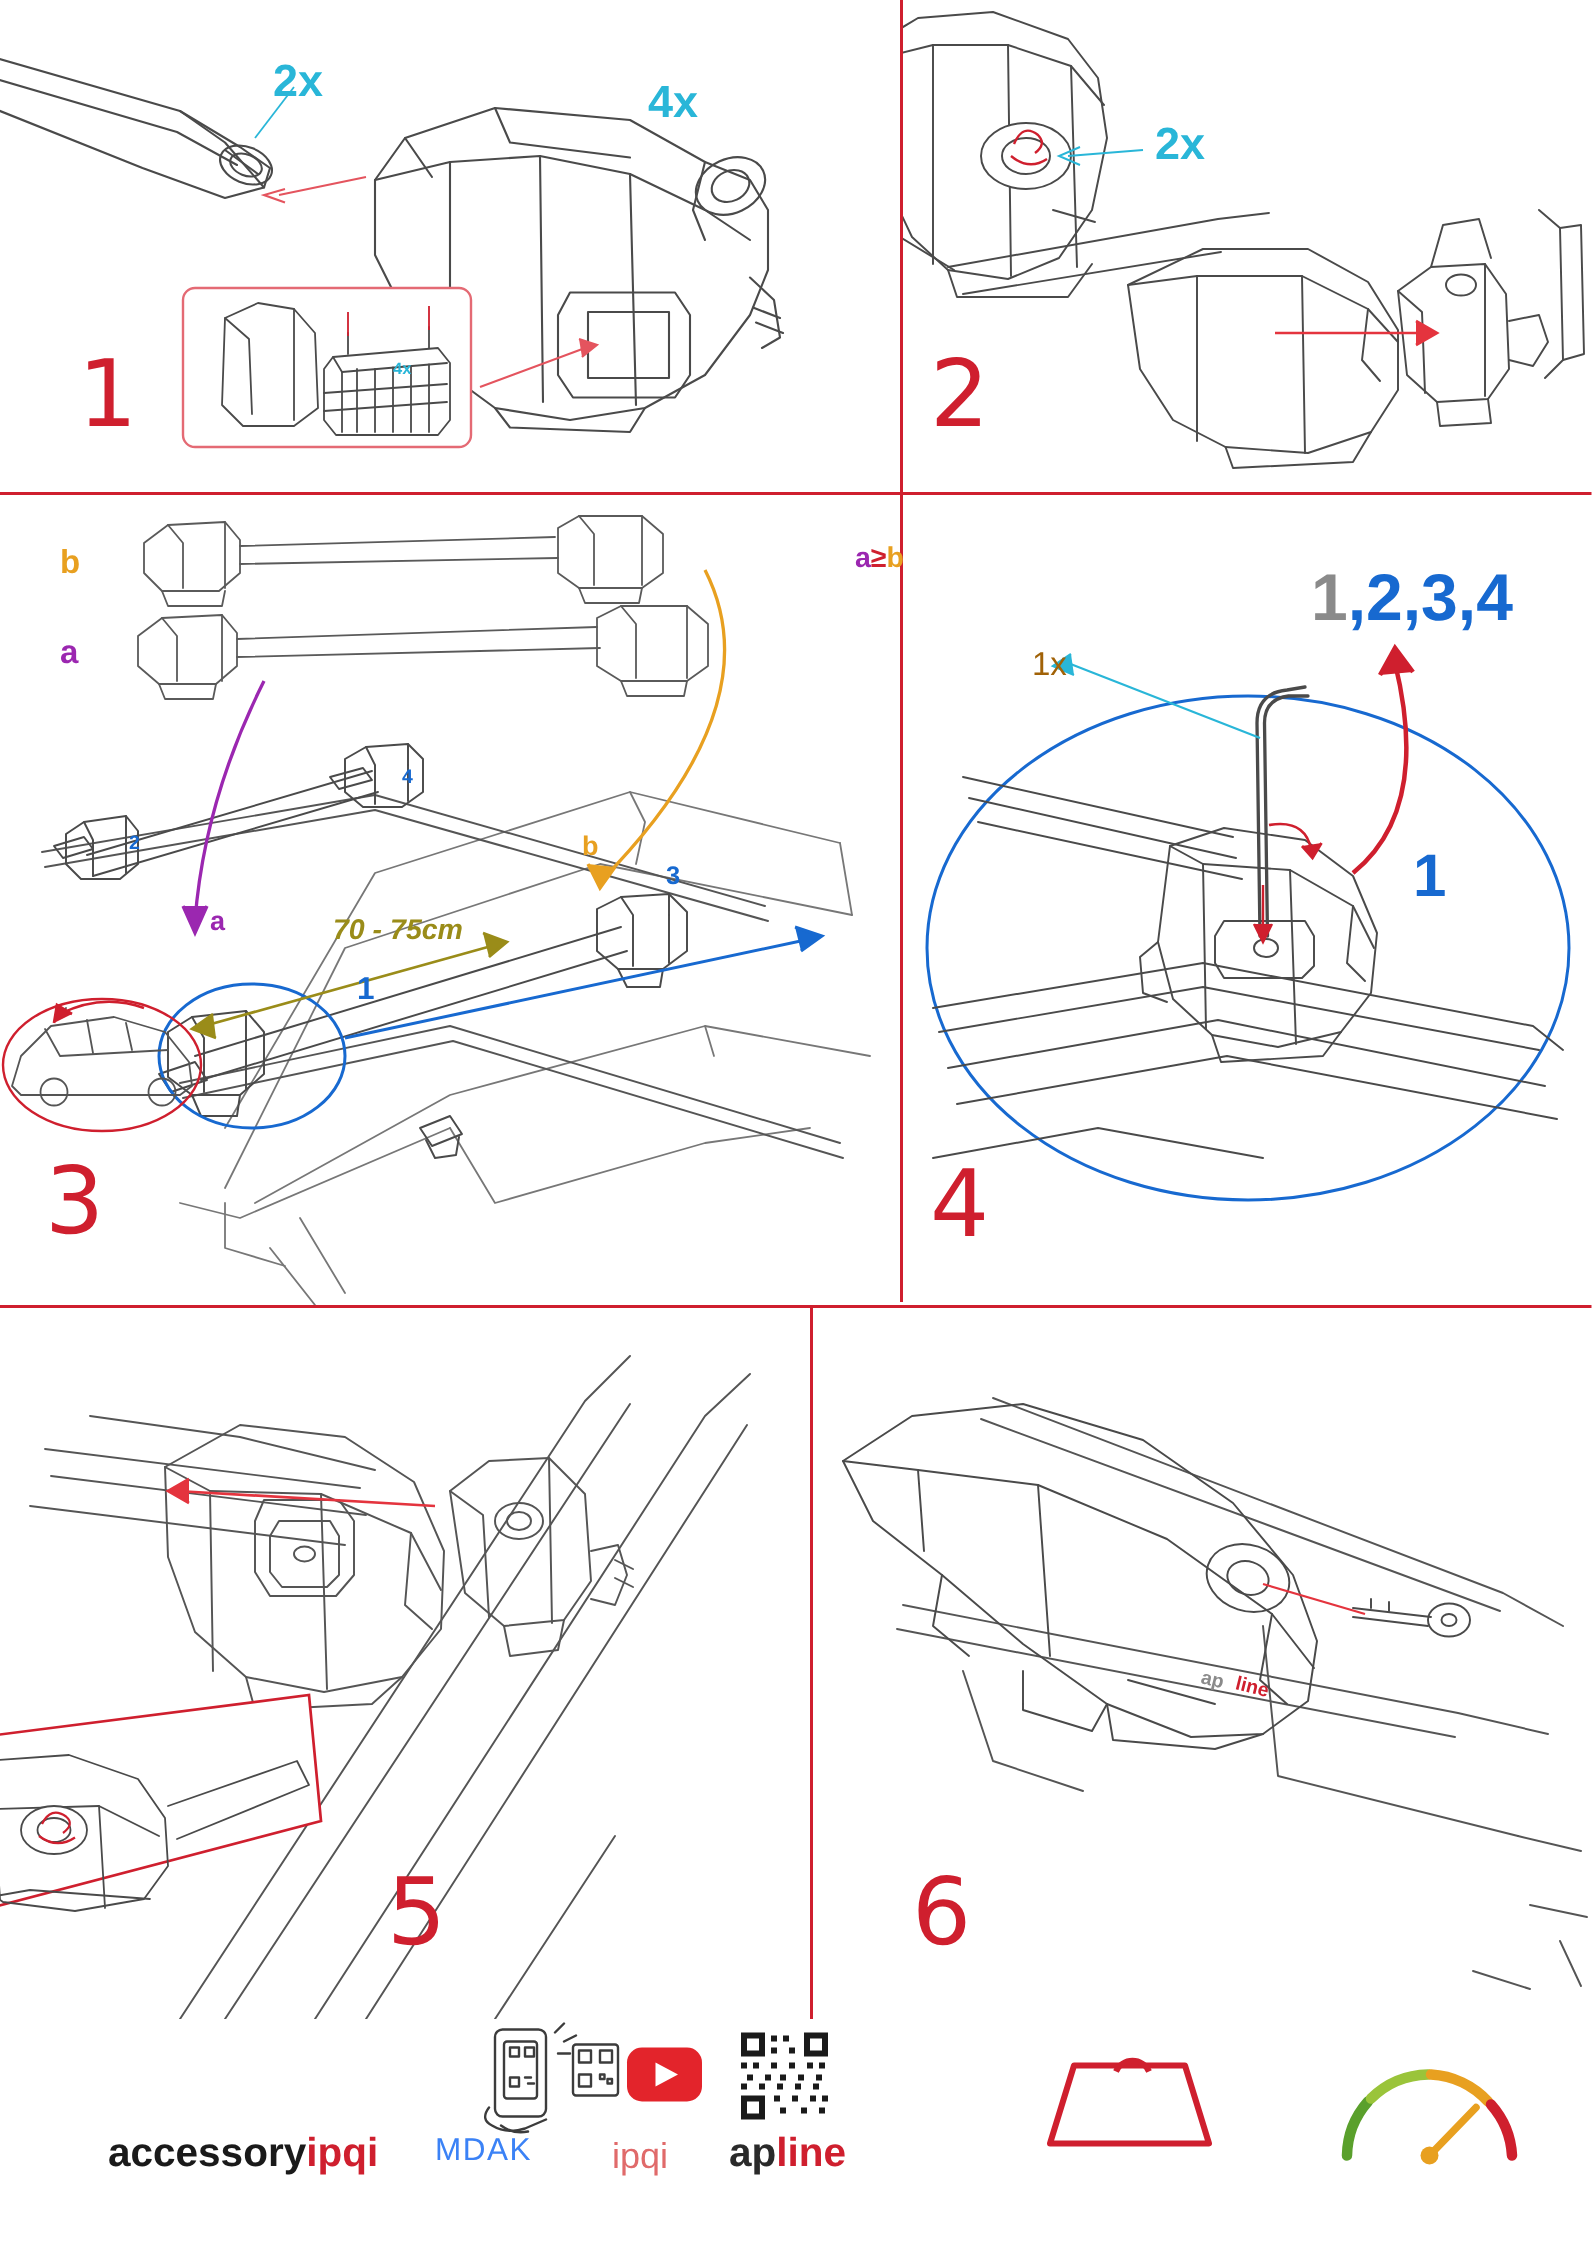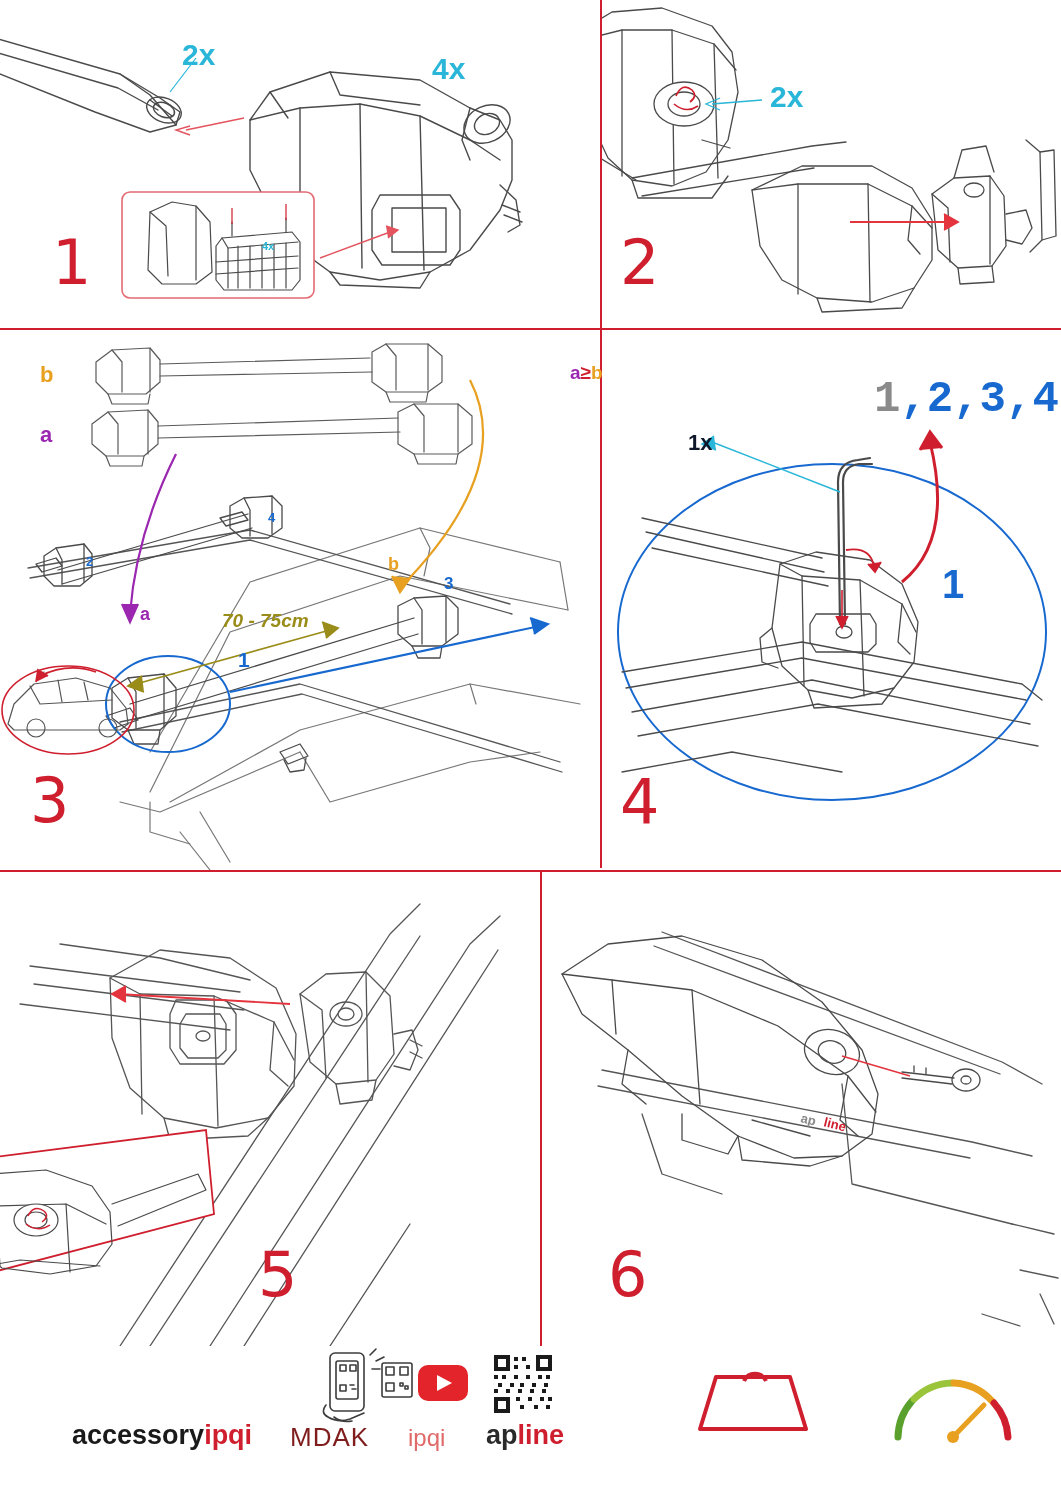--- a/index.html
+++ b/index.html
@@ -66,21 +66,21 @@
     font-size: 19px;
     color: #9a8c19;
   }
   .ab {
     position: absolute;
     font-size: 19px;
     font-weight: 700;
   }
   .big-order {
     position: absolute;
-    font-family: Liberation Mono, monospace;
+    font-family: Liberation Sans, sans-serif;
     font-size: 44px;
     font-weight: 700;
   }
   .circled-1 {
     position: absolute;
     font-family: "Liberation Sans", sans-serif;
     font-size: 40px;
     font-weight: 700;
     color: #1769d0;
   }
@@ -95,22 +95,22 @@
     position: absolute;
     font-family: "Liberation Sans", sans-serif;
     font-size: 13px;
     font-weight: 700;
     color: #1769d0;
   }
   .cyan-txt {
     position: absolute;
     font-family: "Liberation Sans", sans-serif;
     font-size: 22px;
-    font-weight: 700;
-    color: #0f172a;
+    font-weight: 400;
+    color: #a16207;
   }
   svg { display: block; }
   .footer {
     position: absolute;
     left: 0;
     top: 1345px;
     width: 1061px;
     height: 155px;
   }
   .model-code {
@@ -131,23 +131,23 @@
     font-size: 27px;
     font-weight: 700;
     color: #1a1a1a;
   }
   .brand-accessory .part { color: #cf1f2e; }
   .brand-mdak {
     position: absolute;
     left: 290px;
     top: 1422px;
     font-family: "Liberation Sans", sans-serif;
-    font-size: 26px;
+    font-size: 21px;
     font-weight: 500;
-    color: #7f1d1d;
+    color: #3b82f6;
     letter-spacing: 1px;
     text-align: center;
   }
   .brand-ipqi {
     position: absolute;
     left: 408px;
     top: 1424px;
     font-family: "Liberation Sans", sans-serif;
     font-size: 24px;
     font-weight: 400;

